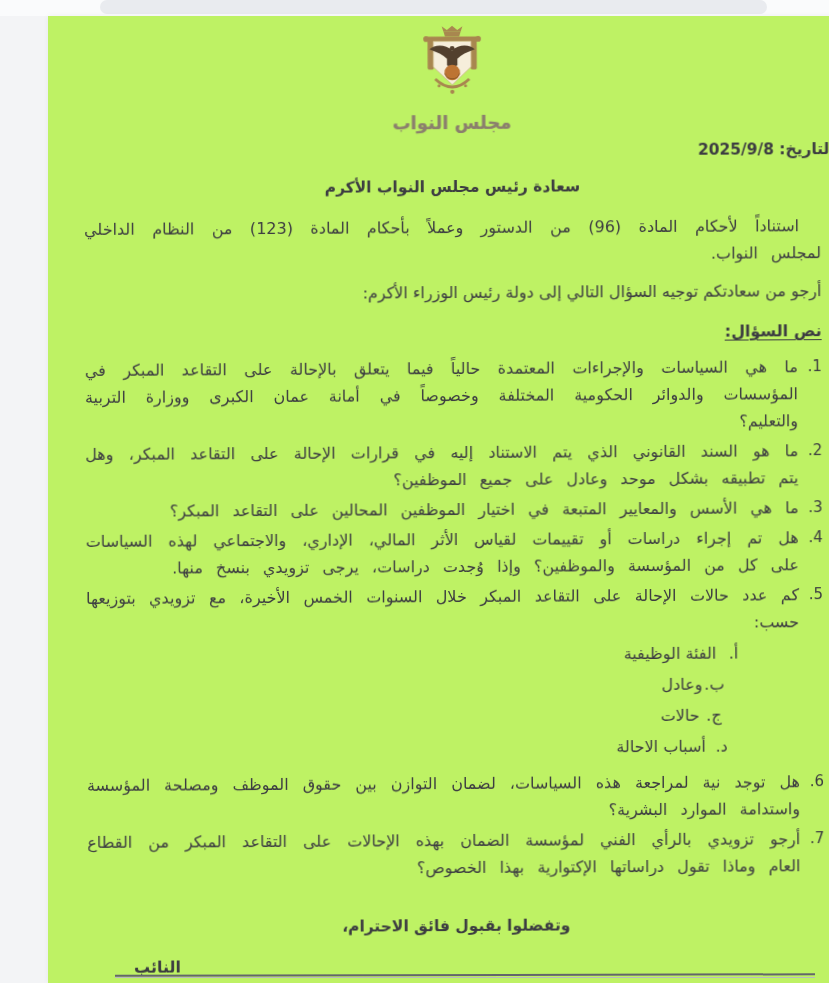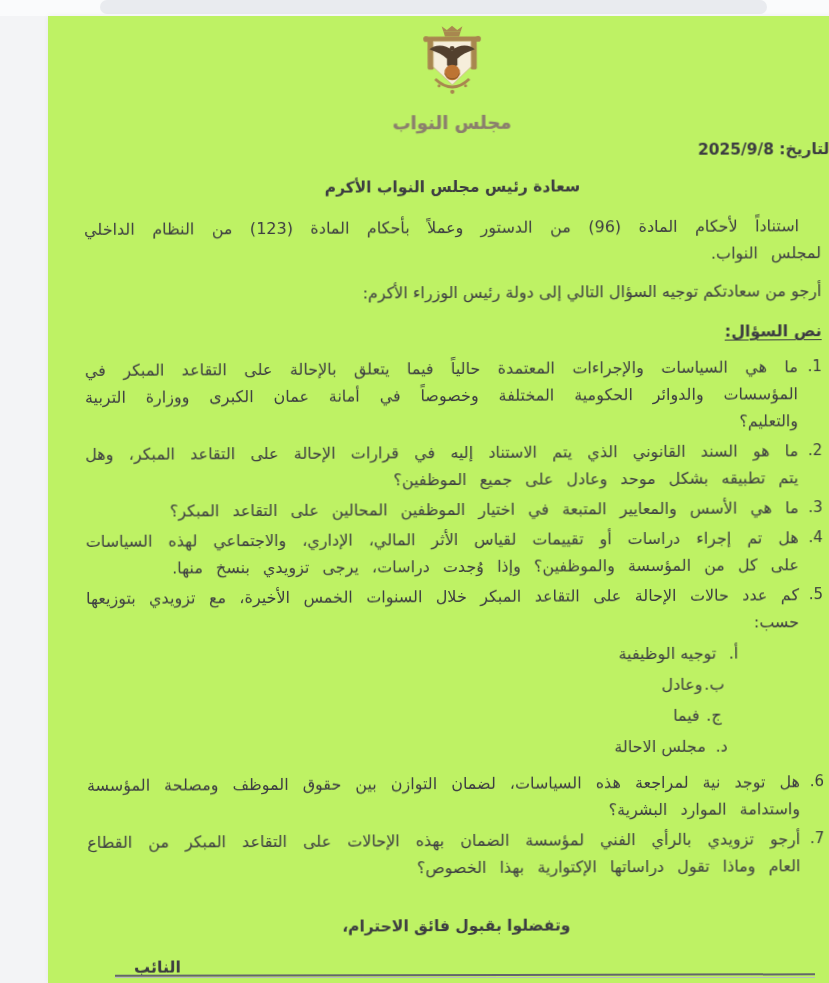--- a/index.html
+++ b/index.html
@@ -133,33 +133,33 @@
         <span class="q-text">هل تم إجراء دراسات أو تقييمات لقياس الأثر المالي، الإداري، والاجتماعي لهذه السياسات على كل من المؤسسة والموظفين؟ وإذا وُجدت دراسات، يرجى تزويدي بنسخ منها.</span>
       </div>
       <div class="q-row">
         <span class="q-num">5.</span>
         <span class="q-text">كم عدد حالات الإحالة على التقاعد المبكر خلال السنوات الخمس الأخيرة، مع تزويدي بتوزيعها حسب:</span>
       </div>
 
       <div class="sub-list">
         <div class="sub-row">
           <span class="sub-letter">أ.</span>
-          <span class="sub-text">توجيه الوظيفية</span>
+          <span class="sub-text">الفئة الوظيفية</span>
         </div>
         <div class="sub-row">
           <span class="sub-letter">ب.</span>
           <span class="sub-text">وعادل</span>
         </div>
         <div class="sub-row">
           <span class="sub-letter">ج.</span>
-          <span class="sub-text">فيما</span>
+          <span class="sub-text">حالات</span>
         </div>
         <div class="sub-row">
           <span class="sub-letter">د.</span>
-          <span class="sub-text">مجلس الاحالة</span>
+          <span class="sub-text">أسباب الاحالة</span>
         </div>
       </div>
 
       <div class="q-row">
         <span class="q-num">6.</span>
         <span class="q-text">هل توجد نية لمراجعة هذه السياسات، لضمان التوازن بين حقوق الموظف ومصلحة المؤسسة واستدامة الموارد البشرية؟</span>
       </div>
       <div class="q-row">
         <span class="q-num">7.</span>
         <span class="q-text">أرجو تزويدي بالرأي الفني لمؤسسة الضمان بهذه الإحالات على التقاعد المبكر من القطاع العام وماذا تقول دراساتها الإكتوارية بهذا الخصوص؟</span>

